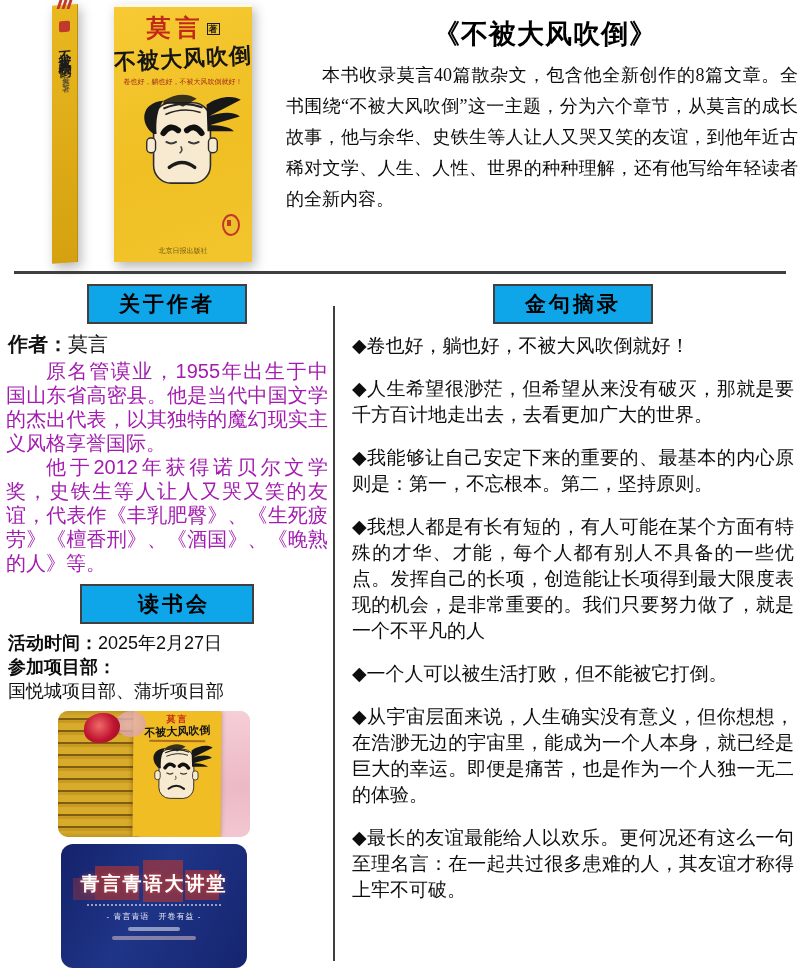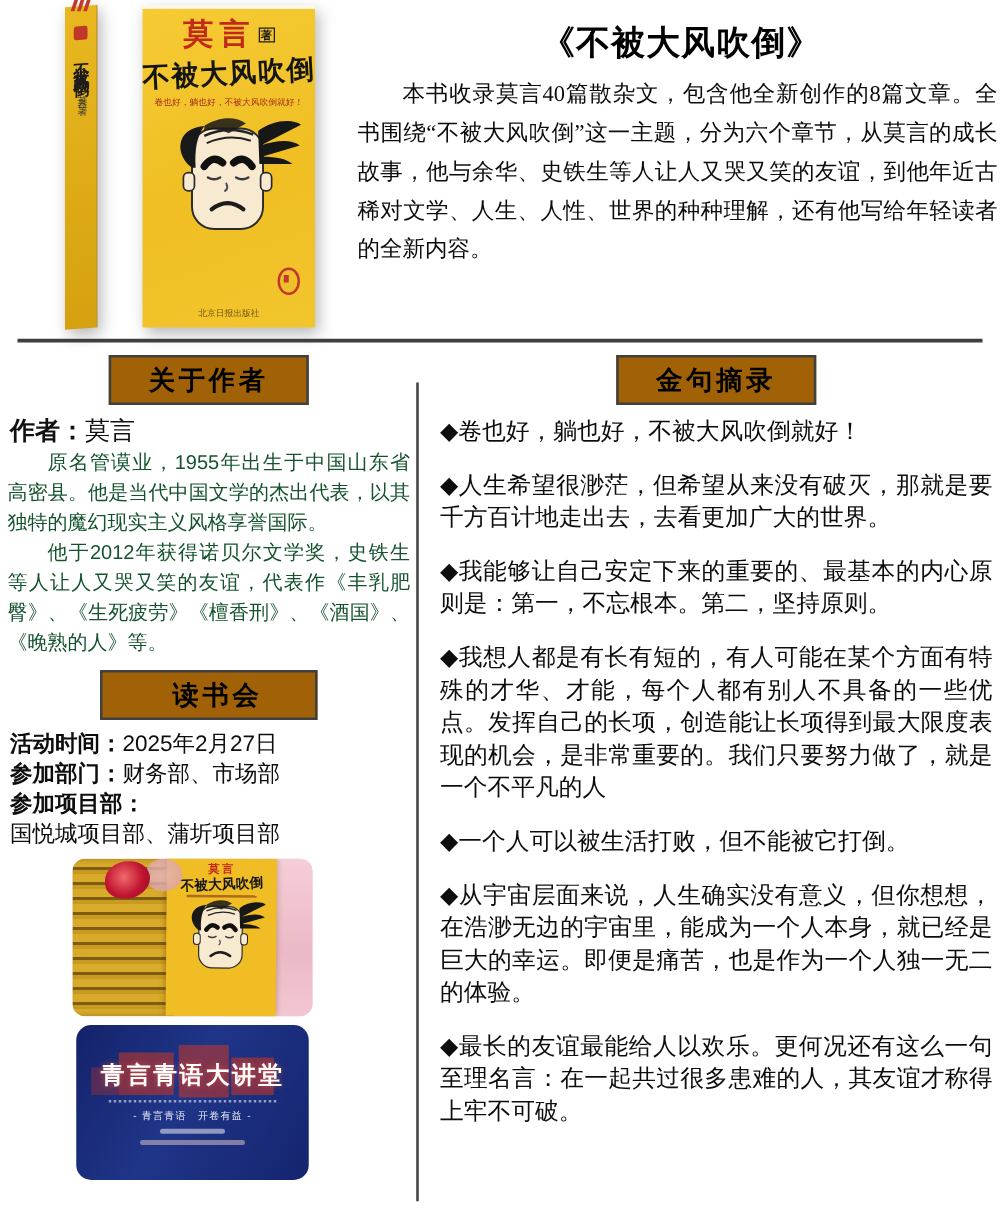--- a/index.html
+++ b/index.html
@@ -41,27 +41,27 @@
   .intro{position:absolute;left:286px;top:60px;width:512px;font-size:18px;line-height:31px;
         text-align:justify;text-indent:2em;color:#0c0c0c;
         font-family:"Liberation Serif","DejaVu Serif",serif;}
 
   
   .h-divider{position:absolute;left:14px;top:271px;width:772px;height:3px;background:#3f3f3f;}
   .v-divider{position:absolute;left:333px;top:306px;width:2px;height:655px;background:#3f3f3f;}
 
   
   .section-box{border:2px solid #404040;width:156px;margin:0 auto;text-align:center;
-        font-size:21px;font-weight:700;letter-spacing:3px;padding:4px 0;background:#a16207;color:#000;}
+        font-size:21px;font-weight:700;letter-spacing:3px;padding:4px 0;background:#0ea5e9;color:#000;}
 
   
   .left-col{position:absolute;left:6px;top:284px;width:322px;}
   .author-line{margin:7px 0 1px 2px;font-size:20px;}
   .lbl{font-weight:700;}
-  .bio{margin:0;font-size:16px;line-height:24px;text-indent:2em;text-align:justify;color:#14532d;}
+  .bio{margin:0;font-size:20px;line-height:24px;text-indent:2em;text-align:justify;color:#a21caf;}
   .club-box{margin-top:9px;padding-left:14px;}
   .club{margin:8px 0 0 2px;font-size:18px;line-height:23px;color:#0d0d0d;}
   .club div{margin-bottom:1px;}
 
   
   .photo{position:relative;overflow:hidden;border-radius:10px;}
   .photo1{width:192px;height:126px;margin:8px 0 0 52px;background:#e8c3cc;}
   .p1-left{position:absolute;left:0;top:0;bottom:0;width:42%;
         background:repeating-linear-gradient(to bottom,#d9ab2a 0 7px,#7e5d13 7px 9px,#c89a22 9px 12px);
         box-shadow:inset -4px 0 6px rgba(60,40,0,.35);}
@@ -167,23 +167,20 @@
     </div>
     <p class="bio">原名管谟业，1955年出生于中国山东省高密县。他是当代中国文学的杰出代表，以其独特的魔幻现实主义风格享誉国际。</p>
     <p class="bio">他于2012年获得诺贝尔文学奖，史铁生等人让人又哭又笑的友谊，代表作《丰乳肥臀》、《生死疲劳》《檀香刑》、《酒国》、《晚熟的人》等。</p>
 
     <div class="section-box club-box">读书会</div>
     <div class="club">
       <div>
         <span class="lbl">活动时间：</span><span>2025年2月27日</span>
       </div>
       <div>
-        <span class="lbl">参加部门：</span><span>财务部、市场部</span>
-      </div>
-      <div>
         <span class="lbl">参加项目部：</span>
       </div>
       <div>
         <span>国悦城项目部、蒲圻项目部</span>
       </div>
     </div>
 
     <div class="photo photo1">
       <div class="p1-left"></div>
       <div class="rose2"></div>

